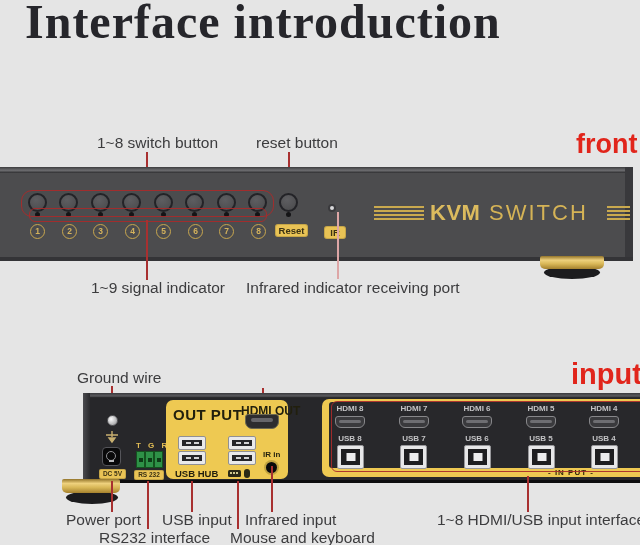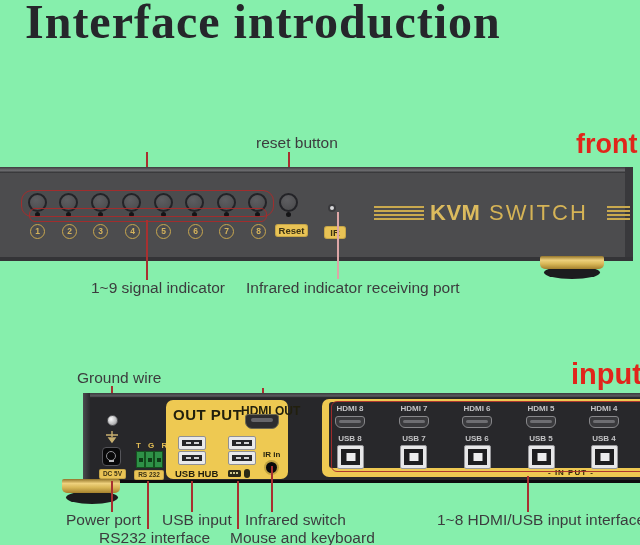--- a/index.html
+++ b/index.html
@@ -1,16 +1,16 @@
 <!DOCTYPE html>
 <html><head>
 <meta charset="utf-8">
 <style>
   html,body{margin:0;padding:0;background:#fff;}
-  #stage{position:relative;width:640px;height:545px;background:#86efac;overflow:hidden;
+  #stage{position:relative;width:640px;height:545px;background:#e5e5e5;overflow:hidden;
          font-family:"Liberation Sans",sans-serif;color:#3a3a3c;}
   .abs{position:absolute;}
   .lbl{position:absolute;font-size:15.5px;color:#3c3c3e;white-space:nowrap;}
   .lbl2{position:absolute;font-size:15.5px;color:#3c3c3e;white-space:nowrap;}
   .section-tag{position:absolute;font-weight:bold;color:#e1251b;white-space:nowrap;}
   .vline{position:absolute;width:1.5px;background:#a83030;}
   .vline.pink{background:#dda6a6;}
   .red-box{position:absolute;border:1.5px solid rgba(168,42,42,.92);background:transparent;}
   
   .front-panel{position:absolute;left:0;top:167px;width:633px;height:90px;background:#4c4c4e;
@@ -80,20 +80,21 @@
         width:9px;height:8px;background:#ededee;}
 </style>
 </head>
 <body>
 
 <div id="stage">
 
   <div class="abs" style="left:25px;top:-6px;font-family:'Liberation Serif',serif;font-weight:bold;font-size:48px;
               letter-spacing:1px;color:#26262b;">Interface introduction</div>
 
+  <div class="lbl" style="left:97px;top:134px;">1~8 switch button</div>
   <div class="lbl" style="left:256px;top:134px;">reset button</div>
   <div class="section-tag" style="left:576px;top:129px;font-size:27px;">front</div>
 
   <div class="vline" style="left:146px;top:152px;height:40px;"></div>
   <div class="vline" style="left:288px;top:152px;height:37px;"></div>
 
   <div class="front-panel">
     <div class="bevel-top"></div>
     <div class="bevel-right"></div>
 
@@ -249,18 +250,18 @@
 
   <div class="vline" style="left:111px;top:481px;height:31px;"></div>
   <div class="vline" style="left:147px;top:481px;height:48px;"></div>
   <div class="vline" style="left:191px;top:481px;height:31px;"></div>
   <div class="vline" style="left:237px;top:481px;height:48px;"></div>
   <div class="vline" style="left:271px;top:466px;height:46px;"></div>
   <div class="vline" style="left:527px;top:476px;height:36px;"></div>
 
   <div class="lbl2" style="left:66px;top:511px;">Power port</div>
   <div class="lbl2" style="left:162px;top:511px;">USB input</div>
-  <div class="lbl2" style="left:245px;top:511px;">Infrared switch</div>
+  <div class="lbl2" style="left:245px;top:511px;">Infrared input</div>
   <div class="lbl2" style="left:437px;top:511px;">1~8 HDMI/USB input interface</div>
   <div class="lbl2" style="left:99px;top:529px;">RS232 interface</div>
   <div class="lbl2" style="left:230px;top:529px;">Mouse and keyboard</div>
 
 </div>
 
 </body></html>

